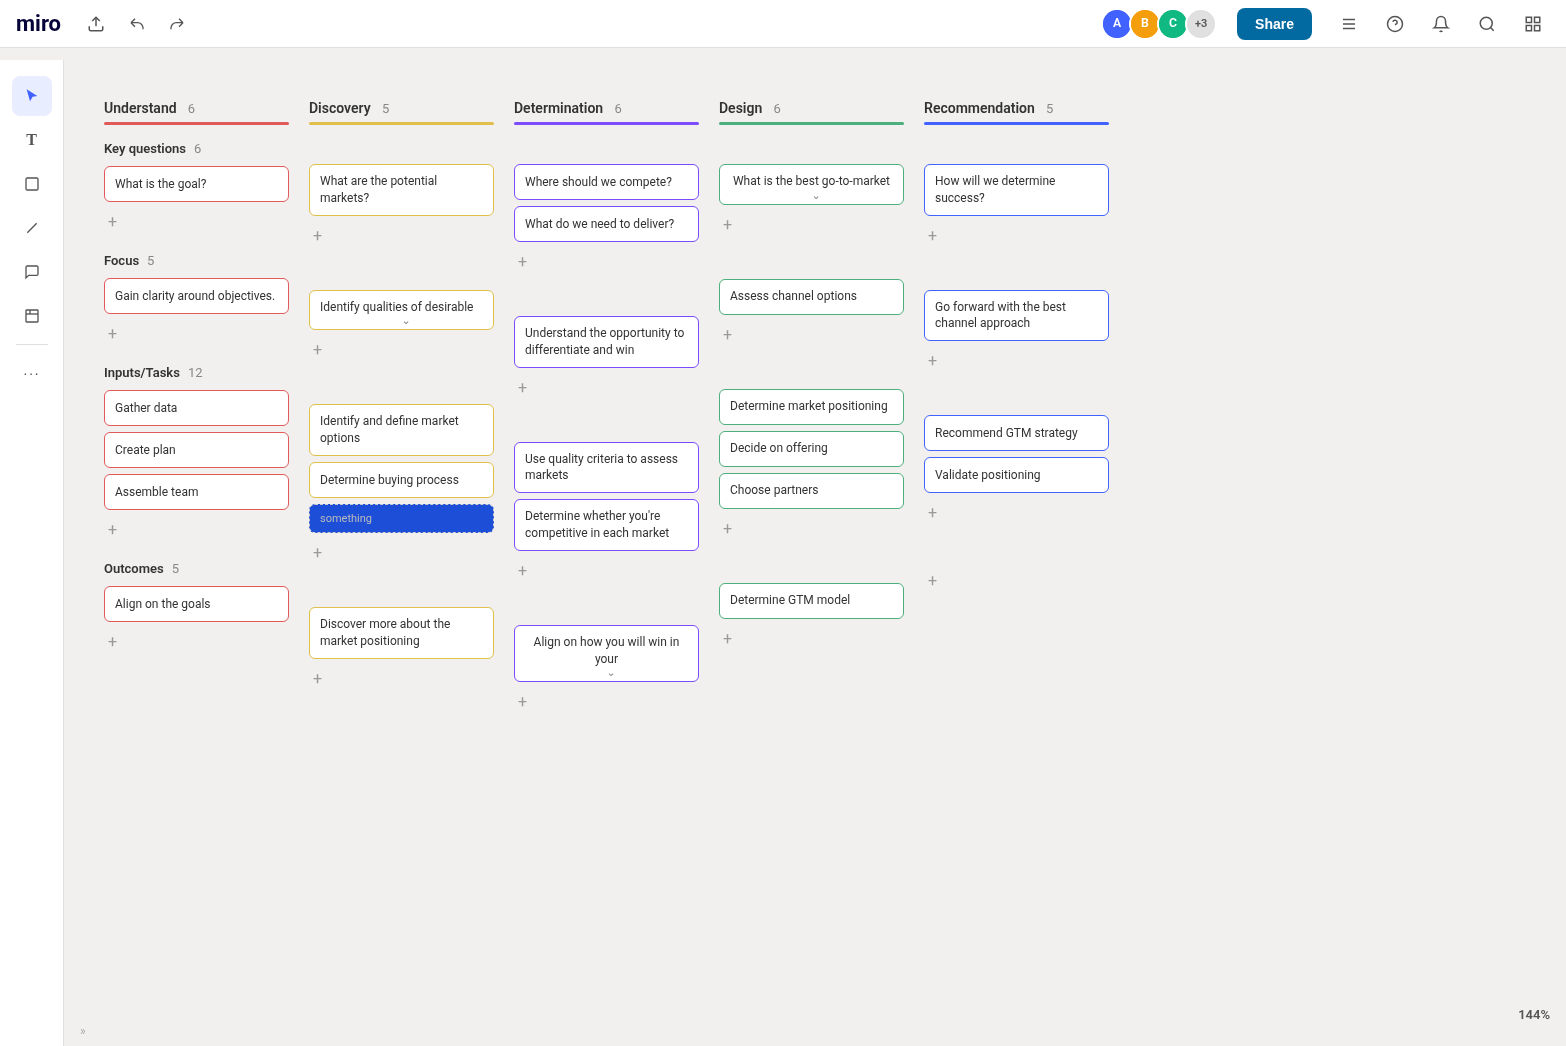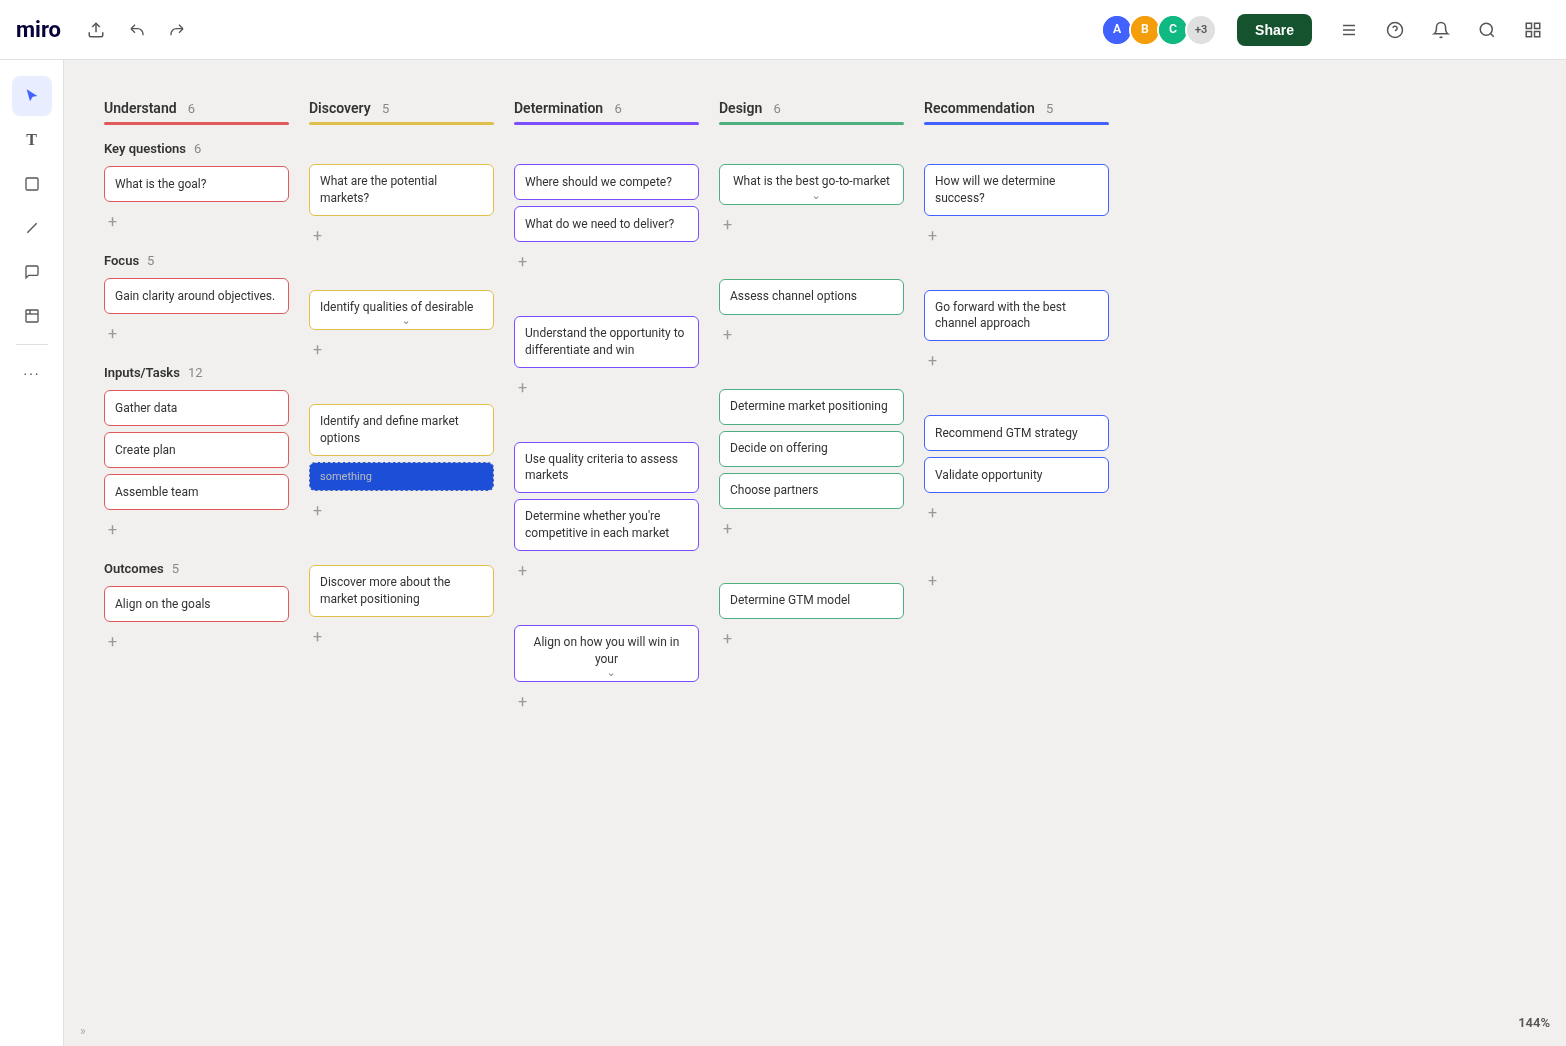--- a/index.html
+++ b/index.html
@@ -1,32 +1,32 @@
 <!DOCTYPE html>
 <html><head>
   <meta charset="utf-8">
   <style>
     * { box-sizing: border-box; margin: 0; padding: 0; }
     body { font-family: -apple-system, BlinkMacSystemFont, 'Segoe UI', Roboto, sans-serif; background: #f1f0ee; height: 1046px; width: 1566px; overflow: hidden; position: relative; }
 
     
     .header {
-      position: fixed; top: 0; left: 0; right: 0; height: 60px;
+      position: fixed; top: 0; left: 0; right: 0; height: 48px;
       background: #fff; border-bottom: 1px solid #e0e0e0;
       display: flex; align-items: center; padding: 0 16px; z-index: 100;
       gap: 12px;
     }
     .logo { font-size: 22px; font-weight: 700; color: #050038; margin-right: 8px; }
     .header-btn { background: none; border: none; cursor: pointer; padding: 6px; border-radius: 6px; color: #555; font-size: 16px; display: flex; align-items: center; justify-content: center; }
     .header-spacer { flex: 1; }
     .avatar-group { display: flex; align-items: center; gap: -4px; margin-right: 8px; }
     .avatar { width: 32px; height: 32px; border-radius: 50%; border: 2px solid #fff; margin-left: -4px; overflow: hidden; display: flex; align-items: center; justify-content: center; font-size: 12px; font-weight: 600; }
     .avatar:first-child { margin-left: 0; }
     .avatar-count { background: #e0e0e0; color: #555; font-size: 11px; }
-    .share-btn { background: #14532d; color: #fff; border: none; border-radius: 8px; padding: 8px 18px; font-size: 14px; font-weight: 600; cursor: pointer; margin-right: 8px; }
+    .share-btn { background: #0369a1; color: #fff; border: none; border-radius: 8px; padding: 8px 18px; font-size: 14px; font-weight: 600; cursor: pointer; margin-right: 8px; }
     .header-icon-btn { background: none; border: none; cursor: pointer; padding: 6px 8px; color: #555; font-size: 18px; display: flex; align-items: center; justify-content: center; }
 
     
     .toolbar {
       position: fixed; left: 0; top: 60px; bottom: 0; width: 64px;
       background: #fff; border-right: 1px solid #e0e0e0;
       display: flex; flex-direction: column; align-items: center;
       padding-top: 16px; gap: 4px; z-index: 100;
     }
     .tool-btn { width: 40px; height: 40px; display: flex; align-items: center; justify-content: center; border-radius: 8px; cursor: pointer; border: none; background: none; font-size: 18px; color: #555; }
@@ -61,21 +61,21 @@
     .card-purple { border-color: #7c4dff; }
     .card-green { border-color: #4caf7d; }
     .card-blue { border-color: #4262ff; }
     .line-red { background: #e05a5a; }
     .line-yellow { background: #e0c04a; }
     .line-purple { background: #7c4dff; }
     .line-green { background: #4caf7d; }
     .line-blue { background: #4262ff; }
 
     
-    .footer { position: fixed; bottom: 8px; right: 0; padding: 8px 16px; font-size: 13px; color: #555; font-weight: 600; background: transparent; text-align: right; }
+    .footer { position: fixed; bottom: 16px; right: 0; padding: 8px 16px; font-size: 13px; color: #555; font-weight: 600; background: transparent; text-align: right; }
     .footer-left { position: fixed; bottom: 0; left: 64px; padding: 8px 16px; font-size: 13px; color: #999; }
   </style>
 </head>
 <body>
 
 <header class="header">
   <span class="logo">miro</span>
   <button class="header-btn" title="Export">
     <svg width="18" height="18" viewBox="0 0 24 24" fill="none" stroke="currentColor" stroke-width="2">
         <path d="M21 15v4a2 2 0 01-2 2H5a2 2 0 01-2-2v-4"></path>
@@ -229,20 +229,22 @@
         </div>
         <div class="section"><div style="height: 23px;"></div><div class="card card-yellow">
             <span class="card-text">What are the potential markets?</span>
           </div><div class="add-btn">+</div></div>
         <div class="section"><div style="height: 23px;"></div><div class="card card-yellow" style="padding-bottom: 14px;">
             <span class="card-text">Identify qualities of desirable</span>
             <span class="card-expand" style="position: absolute; bottom: 2px; left: 50%; transform: translateX(-50%); font-size: 11px; color: rgb(136, 136, 136);">⌄</span>
           </div><div class="add-btn">+</div></div>
         <div class="section"><div style="height: 23px;"></div><div class="card card-yellow">
             <span class="card-text">Identify and define market options</span>
+          </div><div class="card card-yellow">
+            <span class="card-text">Determine buying process</span>
           </div><div style="border: 1.5px dashed rgb(204, 204, 204); border-radius: 6px; padding: 7px 10px; font-size: 11px; color: rgb(187, 187, 187); background: #1d4ed8; margin-bottom: 6px;">something</div><div class="add-btn">+</div></div>
         <div class="section"><div style="height: 23px;"></div><div class="card card-yellow">
             <span class="card-text">Discover more about the market positioning</span>
           </div><div class="add-btn">+</div></div>
       </div>
       <div class="column">
         <div class="column-header">
           <div class="column-title">
             <span>Determination</span>
             <span class="column-count">&nbsp;6</span>
@@ -303,21 +305,21 @@
         </div>
         <div class="section"><div style="height: 23px;"></div><div class="card card-blue">
             <span class="card-text">How will we determine success?</span>
           </div><div class="add-btn">+</div></div>
         <div class="section"><div style="height: 23px;"></div><div class="card card-blue">
             <span class="card-text">Go forward with the best channel approach</span>
           </div><div class="add-btn">+</div></div>
         <div class="section"><div style="height: 23px;"></div><div class="card card-blue">
             <span class="card-text">Recommend GTM strategy</span>
           </div><div class="card card-blue">
-            <span class="card-text">Validate opportunity</span>
+            <span class="card-text">Validate positioning</span>
           </div><div class="add-btn">+</div></div>
         <div class="section"><div style="height: 23px;"></div><div class="add-btn">+</div></div>
       </div>
     </div>
 </div>
 
 <div class="footer-left">
   <span style="font-size:12px; color:#aaa;">»</span>
 </div>
 <div class="footer">144%</div>

